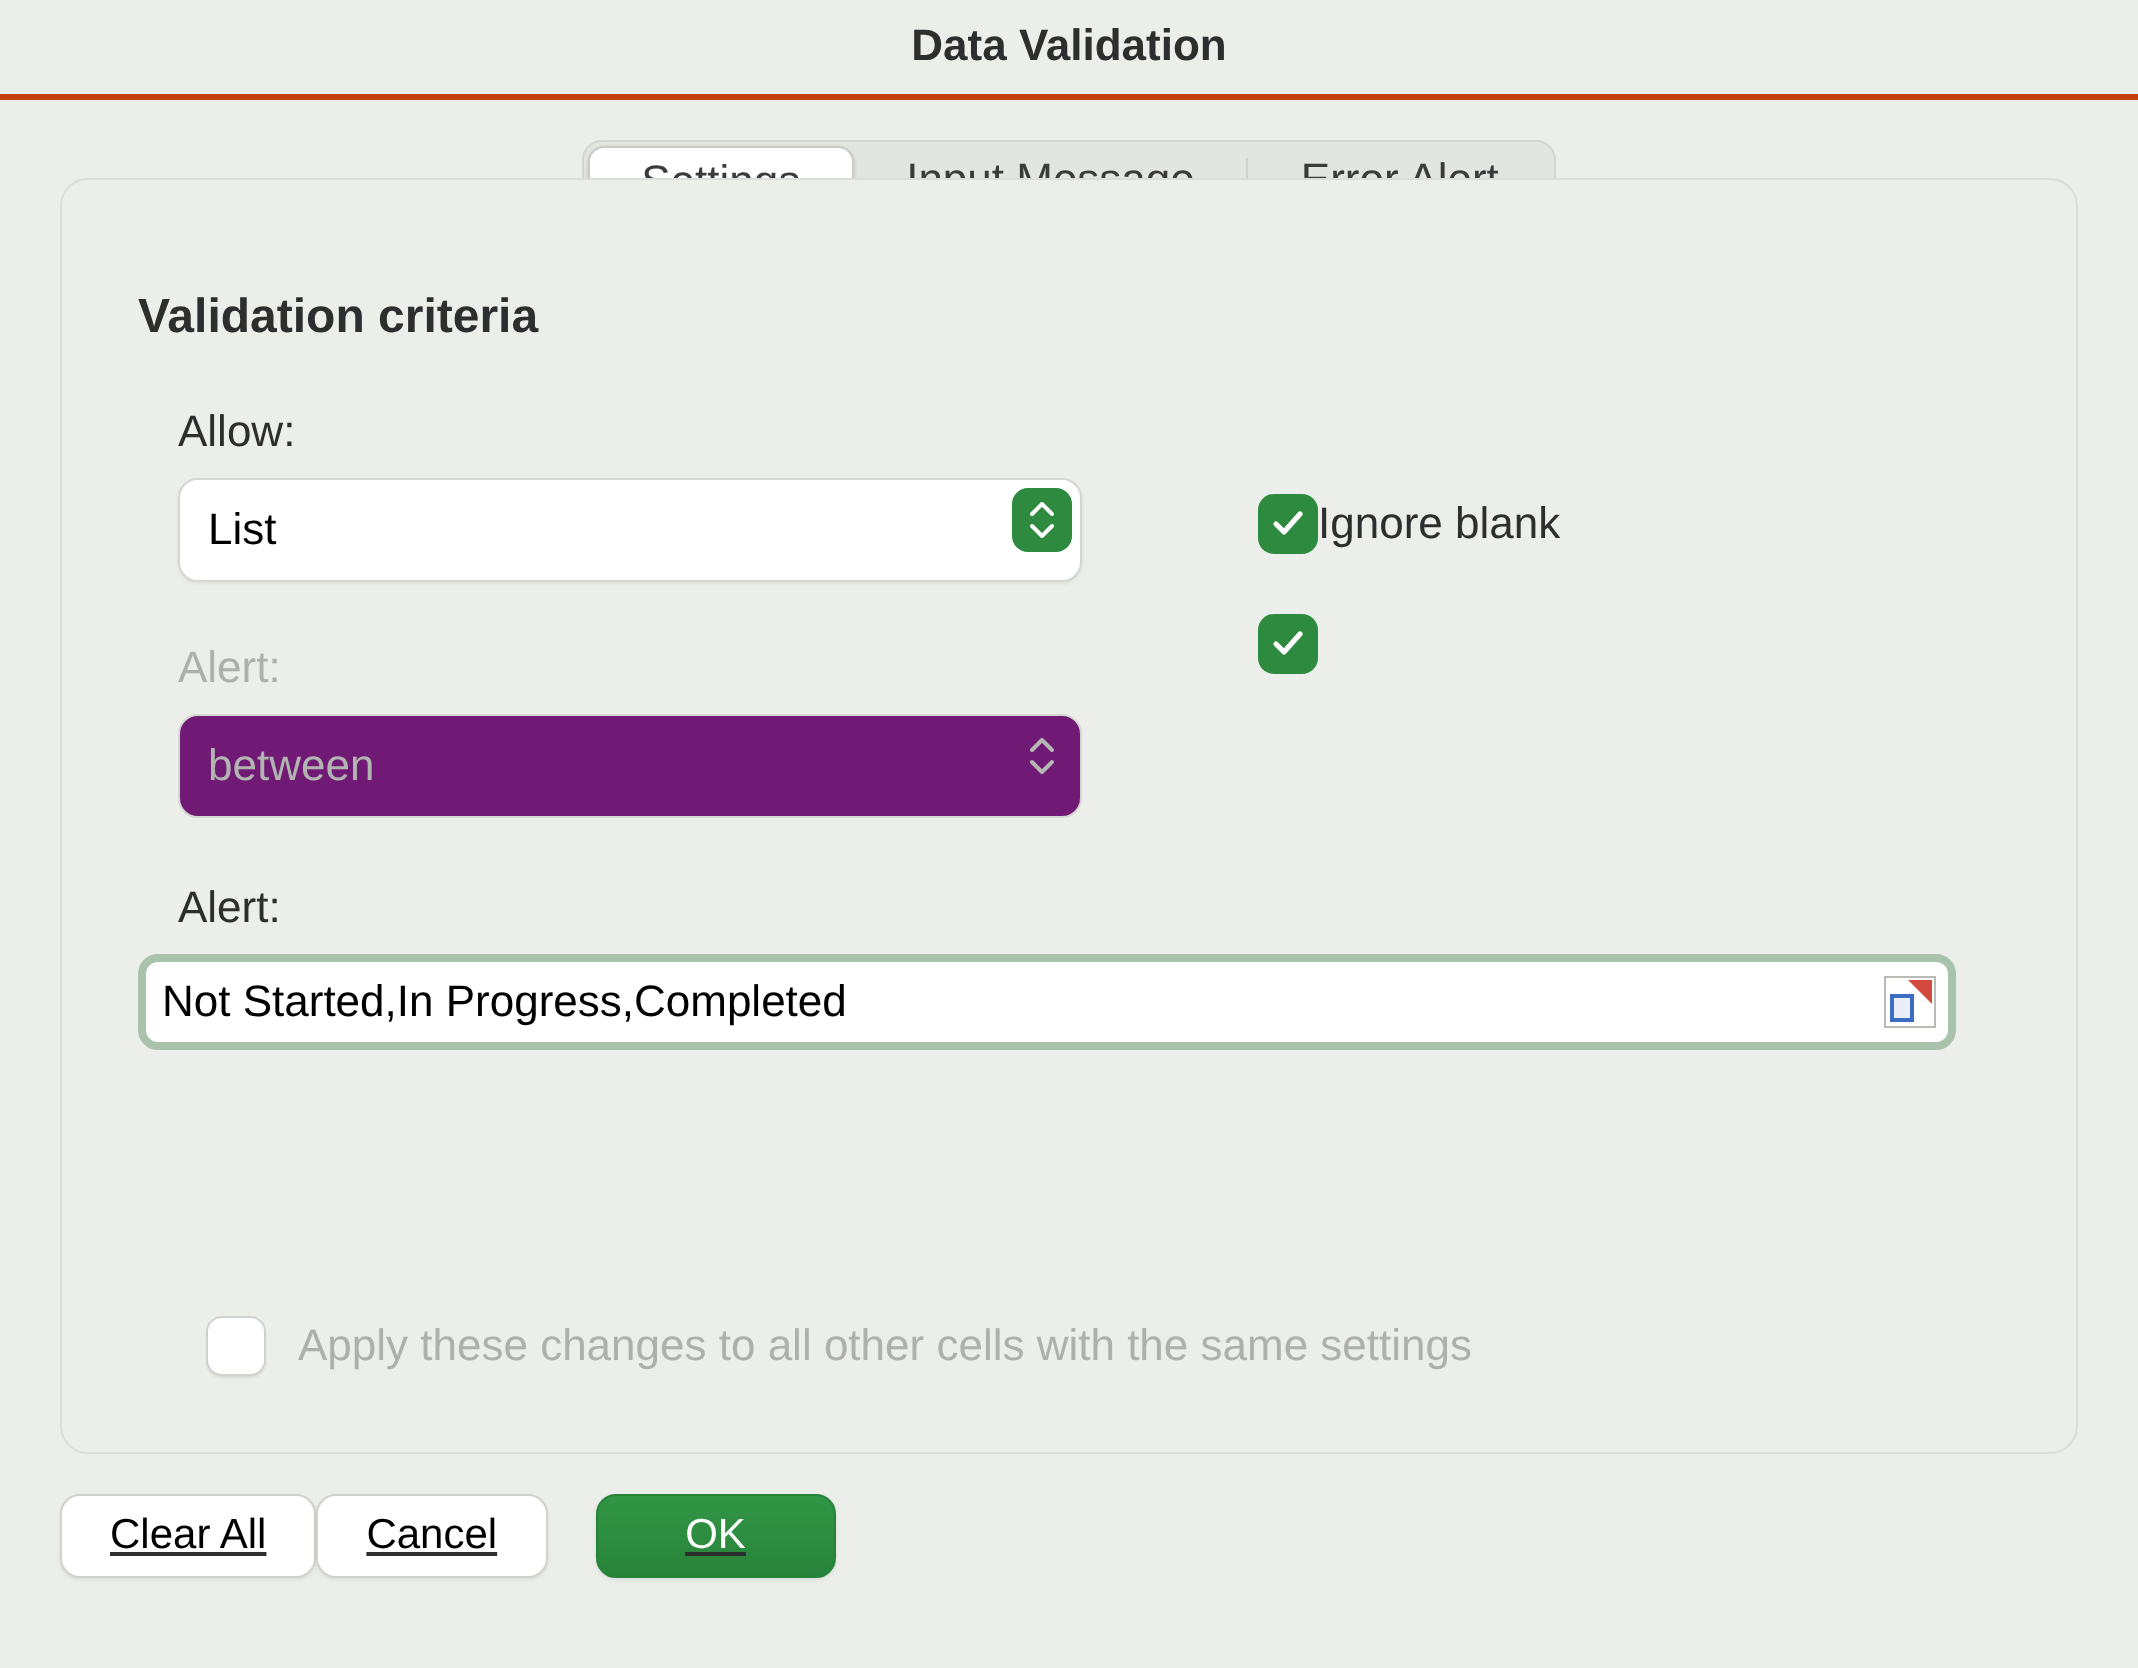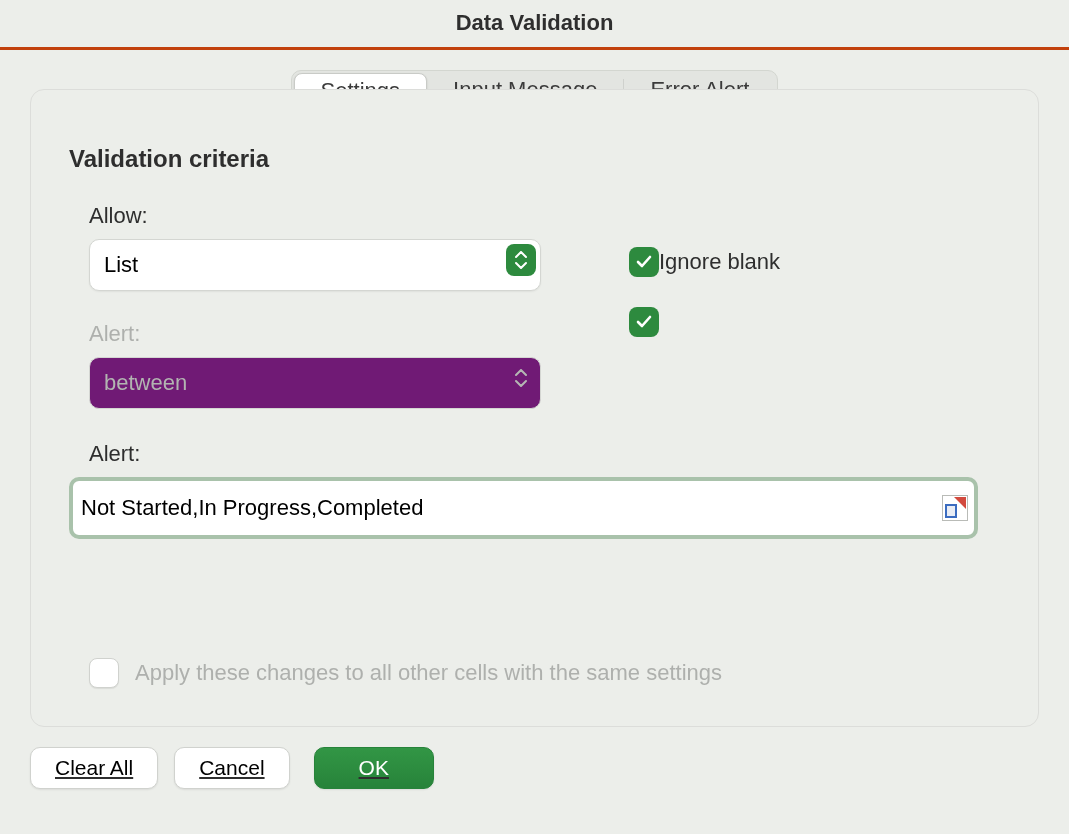--- a/index.html
+++ b/index.html
@@ -127,21 +127,21 @@
     box-shadow: 0 1px 1px rgba(0,0,0,.08);
   }
 
   .source-block { margin-top: 2px; }
   .source-field {
     margin-top: 10px;
     border: 4px solid #a9c2ab;
     border-radius: 10px;
     background: #ffffff;
     display: flex; align-items: center;
-    height: 62px;
+    height: 48px;
     padding: 0 6px 0 8px;
   }
   .source-field input {
     flex: 1;
     border: none; outline: none;
     font-size: 22px;
     height: 100%;
     background: transparent;
   }
   .range-icon {
@@ -163,21 +163,21 @@
     content: "";
     position: absolute;
     right: 1px; top: 1px;
     width: 12px; height: 12px;
     background: #d24a3e;
     clip-path: polygon(0 0, 100% 100%, 100% 0);
   }
 
   .apply-row {
     position: absolute;
-    left: 58px; bottom: 38px;
+    left: 72px; bottom: 38px;
     display: flex; align-items: center; gap: 16px;
     color: #aeb0ad;
     font-size: 22px;
   }
 
   .footer {
     display: flex;
     padding: 16px 30px 0 30px;
     text-decoration: underline;
   }
@@ -190,21 +190,21 @@
     padding: 0 24px;
     box-shadow: 0 1px 2px rgba(0,0,0,.08);
     cursor: pointer;
   }
   .btn.primary {
     background: linear-gradient(#329645,#27833a);
     border: 1px solid #27833a;
     color: #fff;
     padding: 0 44px;
   }
-  .right-btns { display: flex; gap: 24px; padding-left: 16px; }
+  .right-btns { display: flex; gap: 24px; }
 </style>
 </head>
 <body>
 
 <div class="titlebar">Data Validation</div>
 
 <div class="tabrow">
   <div class="tabstrip">
     <div class="tab active">Settings</div>
     <div class="tab">Input Message</div>

